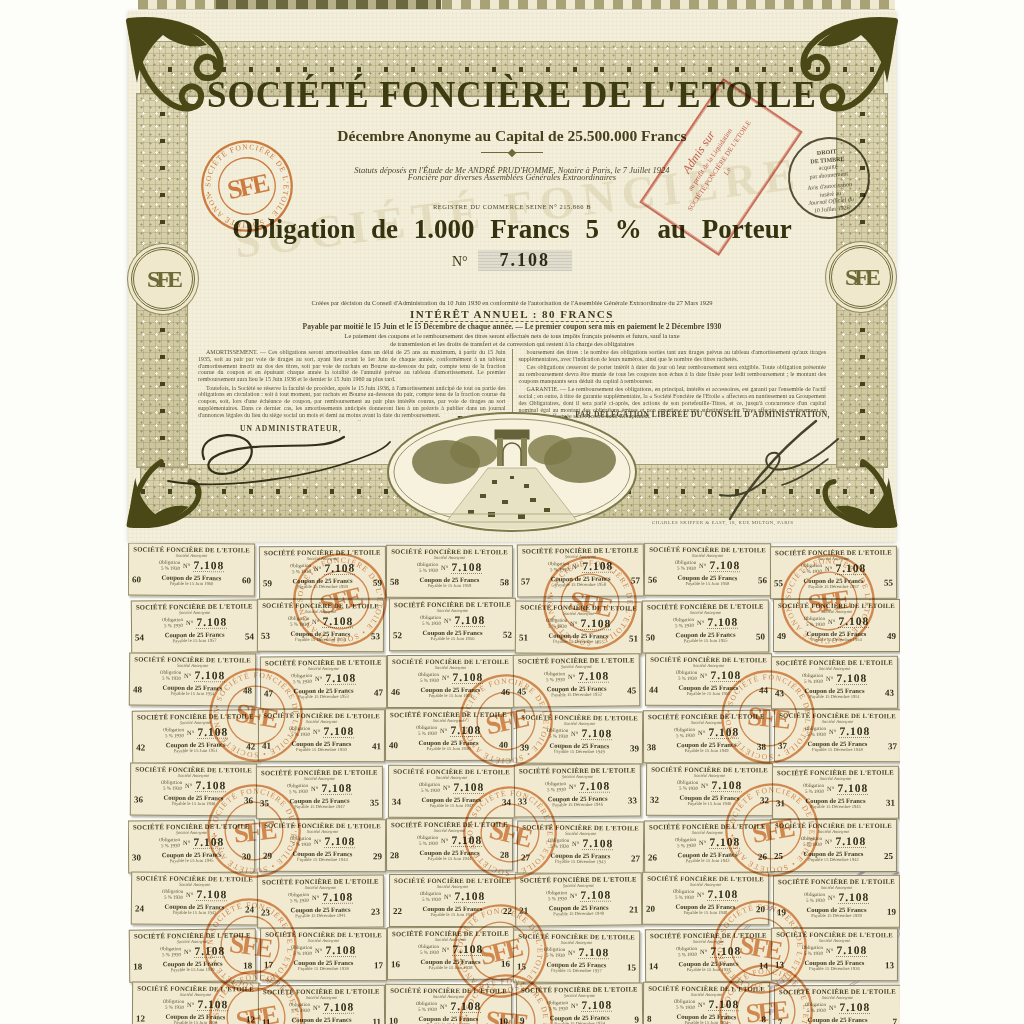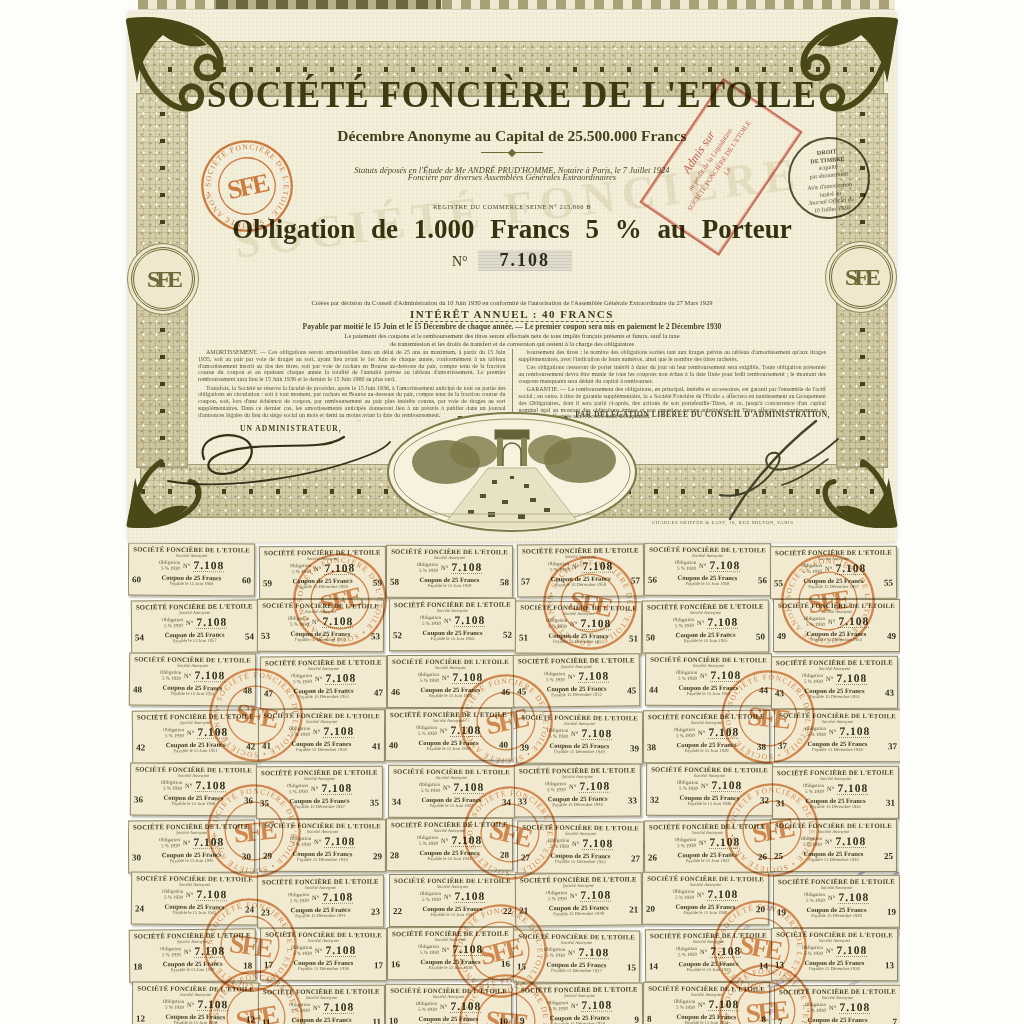--- a/index.html
+++ b/index.html
@@ -172,21 +172,21 @@
     <div id="subtitle" class="cline">Décembre Anonyme au Capital de 25.500.000 Francs</div>
     <div id="orn-div"></div>
     <div id="statuts1" class="cline">Statuts déposés en l'Étude de Me ANDRÉ PRUD'HOMME, Notaire à Paris, le 7 Juillet 1924</div>
     <div id="statuts2" class="cline">Foncière par diverses Assemblées Générales Extraordinaires</div>
     <div id="registre" class="cline">REGISTRE DU COMMERCE SEINE N° 215.866 B</div>
     <div id="oblig" class="cline">Obligation de 1.000 Francs 5 % au Porteur</div>
     <div id="numline" class="cline">
       <span>N°</span><span class="num-box">7.108</span>
     </div>
     <div id="creees" class="cline">Créées par décision du Conseil d'Administration du 10 Juin 1930 en conformité de l'autorisation de l'Assemblée Générale Extraordinaire du 27 Mars 1929</div>
-    <div id="interet" class="cline"><u>INTÉRÊT ANNUEL : 40 FRANCS</u></div>
+    <div id="interet" class="cline"><u>INTÉRÊT ANNUEL : 80 FRANCS</u></div>
     <div id="payable" class="cline">Payable par moitié le 15 Juin et le 15 Décembre de chaque année. — Le premier coupon sera mis en paiement le 2 Décembre 1930</div>
     <div id="note1" class="cline">Le paiement des coupons et le remboursement des titres seront effectués nets de tous impôts français présents et futurs, sauf la taxe</div>
     <div id="note2" class="cline">de transmission et les droits de transfert et de conversion qui restent à la charge des obligataires</div>
 
     <div id="legal">
       <div class="col" id="col-left">
           <p>AMORTISSEMENT. — Ces obligations seront amortissables dans un délai de 25 ans au maximum, à partir du 15 Juin 1935, soit au pair par voie de tirages au sort, ayant lieu avant le 1er Juin de chaque année, conformément à un tableau d'amortissement inscrit au dos des titres, soit par voie de rachats en Bourse au-dessous du pair, compte tenu de la fraction courue du coupon et en épuisant chaque année la totalité de l'annuité prévue au tableau d'amortissement. Le premier remboursement aura lieu le 15 Juin 1936 et le dernier le 15 Juin 1960 au plus tard.</p>
           <p>Toutefois, la Société se réserve la faculté de procéder, après le 15 Juin 1936, à l'amortissement anticipé de tout ou partie des obligations en circulation : soit à tout moment, par rachats en Bourse au-dessous du pair, compte tenu de la fraction courue du coupon, soit, lors d'une échéance de coupon, par remboursement au pair plus intérêts courus, par voie de tirages au sort supplémentaires. Dans ce dernier cas, les amortissements anticipés donneront lieu à un préavis à publier dans un journal d'annonces légales du lieu du siège social un mois et demi au moins avant la date du remboursement.</p>
           <p>Les obligations remboursées ou rachetées en excédent du chiffre prévu au tableau d'amortissement seront imputées sur le dernier tirage, puis sur le précédent et ainsi de suite de façon à ne pas modifier l'ordre du tableau d'amortissement.</p>
         </div>

